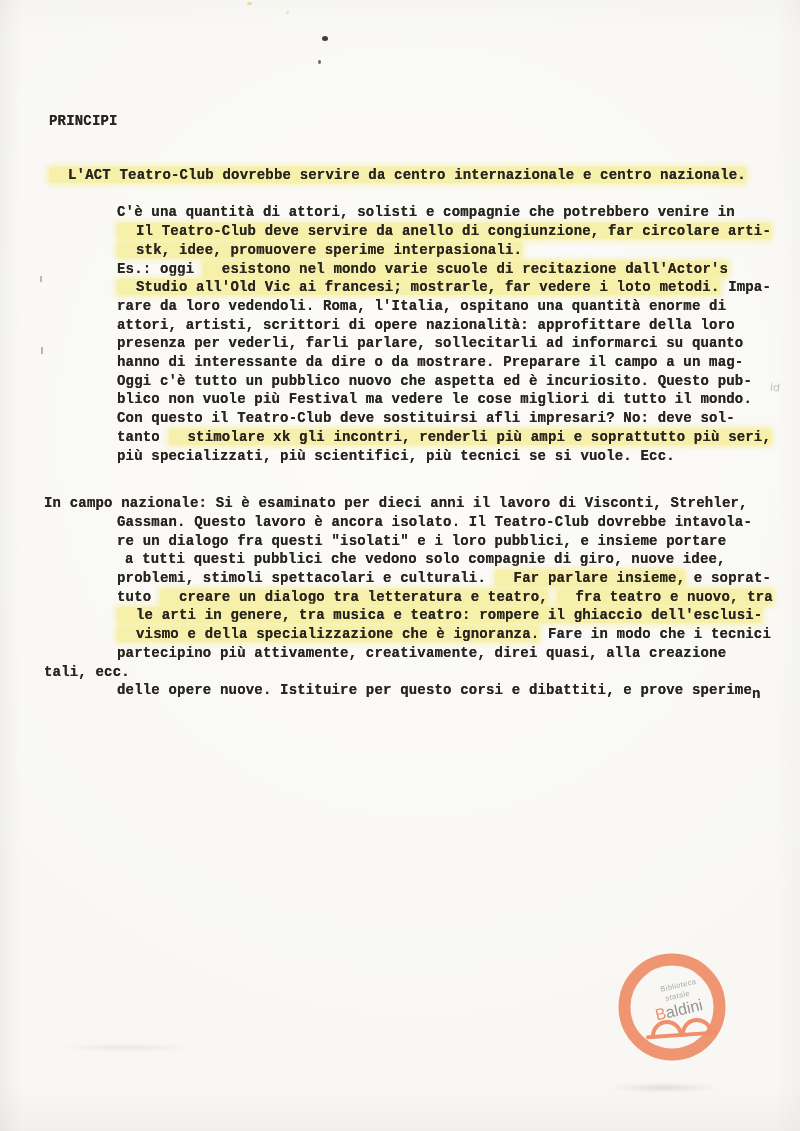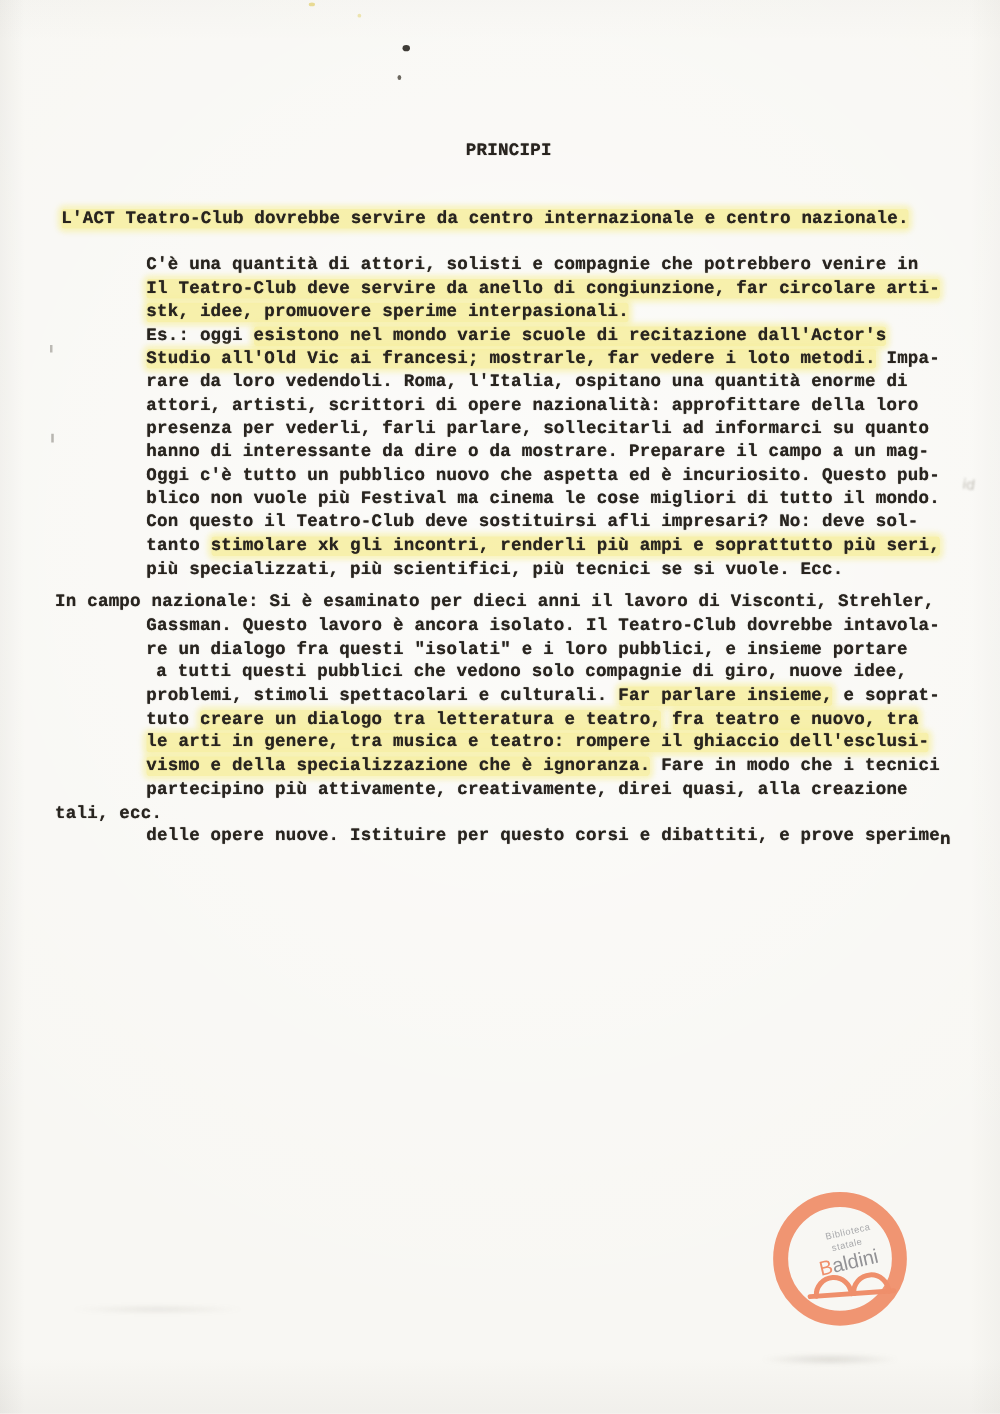--- a/index.html
+++ b/index.html
@@ -16,32 +16,33 @@
       linear-gradient(0deg, rgba(60,55,45,0.04), rgba(0,0,0,0) 4%),
       linear-gradient(180deg, rgba(60,55,45,0.02), rgba(0,0,0,0) 3%),
       #f8f7f3;
   }
   .doc{
     position:absolute;left:49px;top:112px;width:716px;
     font-family:"Liberation Mono","DejaVu Sans Mono",monospace;
     font-weight:700;font-size:14px;line-height:18.7px;letter-spacing:0.18px;
     color:#28241f;text-shadow:0 0 0.6px rgba(40,35,28,0.85);
   }
-  .doc-title{margin-bottom:35px;text-align:center;}
+  .doc-title{margin-bottom:35px;}
   .thesis{margin-bottom:19px;}
-  .para + .para{margin-top:8px;font-family:Liberation Mono, monospace;}
+  .para + .para{margin-top:29px;font-family:Liberation Mono, monospace;}
   .line{white-space:pre;}
   .indent-0{margin-left:0;}
   .indent-1{margin-left:68px;}
   .indent-2{margin-left:76px;}
   .outdent{margin-left:-5px;}
   .hl{
     background:rgba(246,238,152,0.8);
     box-shadow:0 0 4px 3px rgba(246,238,152,0.55);
     border-radius:3px;
+    padding-left:19px;
   }
   .drop{display:inline-block;transform:translateY(3.5px);}
 
   
   .stamp{position:absolute;left:615px;top:947px;width:120px;height:120px;opacity:0.95;}
   .stamp svg{display:block;}
 
   
   .artifact{position:absolute;pointer-events:none;}
   .dot1{left:322px;top:36px;width:6px;height:5px;background:#3f3c37;border-radius:50%;filter:blur(0.4px);}
@@ -72,21 +73,21 @@
           <div class="line indent-1"><span class="">C'è una quantità di attori, solisti e compagnie che potrebbero venire in</span></div>
           <div class="line indent-1"><span class="hl">Il Teatro-Club deve servire da anello di congiunzione, far circolare arti-</span></div>
           <div class="line indent-1"><span class="hl">stk, idee, promuovere sperime interpasionali.</span></div>
           <div class="line indent-1"><span class="">Es.: oggi </span><span class="hl">esistono nel mondo varie scuole di recitazione dall'Actor's</span></div>
           <div class="line indent-1"><span class="hl">Studio all'Old Vic ai francesi; mostrarle, far vedere i loto metodi.</span><span class=""> Impa-</span></div>
           <div class="line indent-1"><span class="">rare da loro vedendoli. Roma, l'Italia, ospitano una quantità enorme di</span></div>
           <div class="line indent-1"><span class="">attori, artisti, scrittori di opere nazionalità: approfittare della loro</span></div>
           <div class="line indent-1"><span class="">presenza per vederli, farli parlare, sollecitarli ad informarci su quanto</span></div>
           <div class="line indent-1"><span class="">hanno di interessante da dire o da mostrare. Preparare il campo a un mag-</span></div>
           <div class="line indent-1"><span class="">Oggi c'è tutto un pubblico nuovo che aspetta ed è incuriosito. Questo pub-</span></div>
-          <div class="line indent-1"><span class="">blico non vuole più Festival ma cinema le cose migliori di tutto il mondo.</span></div>
+          <div class="line indent-1"><span class="">blico non vuole più Festival ma vedere le cose migliori di tutto il mondo.</span></div>
           <div class="line indent-1"><span class="">Con questo il Teatro-Club deve sostituirsi afli impresari? No: deve sol-</span></div>
           <div class="line indent-1"><span class="">tanto </span><span class="hl">stimolare xk gli incontri, renderli più ampi e soprattutto più seri,</span></div>
           <div class="line indent-1"><span class="">più specializzati, più scientifici, più tecnici se si vuole. Ecc.</span></div>
         </div>
         <div class="para">
           <div class="line indent-0 outdent"><span class="">In campo nazionale: Si è esaminato per dieci anni il lavoro di Visconti, Strehler,</span></div>
           <div class="line indent-1"><span class="">Gassman. Questo lavoro è ancora isolato. Il Teatro-Club dovrebbe intavola-</span></div>
           <div class="line indent-1"><span class="">re un dialogo fra questi "isolati" e i loro pubblici, e insieme portare</span></div>
           <div class="line indent-2"><span class="">a tutti questi pubblici che vedono solo compagnie di giro, nuove idee,</span></div>
           <div class="line indent-1"><span class="">problemi, stimoli spettacolari e culturali. </span><span class="hl">Far parlare insieme,</span><span class=""> e soprat-</span></div>

